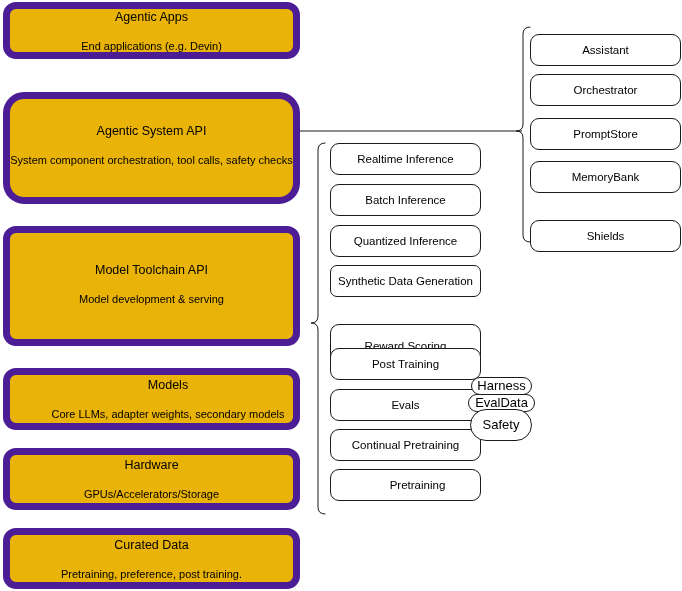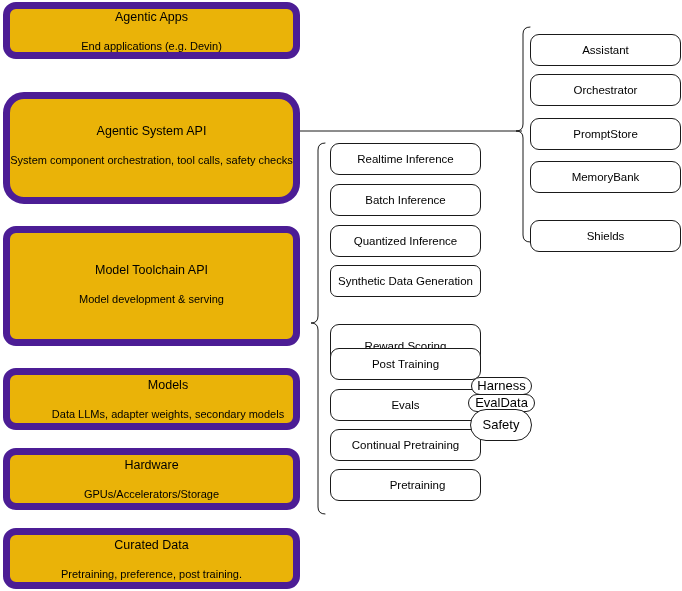--- a/index.html
+++ b/index.html
@@ -109,21 +109,21 @@
   <div class="node layer" style="left:3px; top:226px; width:297px; height:120px;">
     <div class="stack" style="margin-top:-4px;">
       <div class="title">Model Toolchain API</div>
       <div class="subtitle">Model development &amp; serving</div>
     </div>
   </div>
 
   <div class="node layer" style="left:3px; top:368px; width:297px; height:62px;padding-left:33px;">
     <div class="stack">
       <div class="title">Models</div>
-      <div class="subtitle">Data LLMs, adapter weights, secondary models</div>
+      <div class="subtitle">Core LLMs, adapter weights, secondary models</div>
     </div>
   </div>
 
   <div class="node layer" style="left:3px; top:448px; width:297px; height:62px;">
     <div class="stack">
       <div class="title">Hardware</div>
       <div class="subtitle">GPUs/Accelerators/Storage</div>
     </div>
   </div>
 

